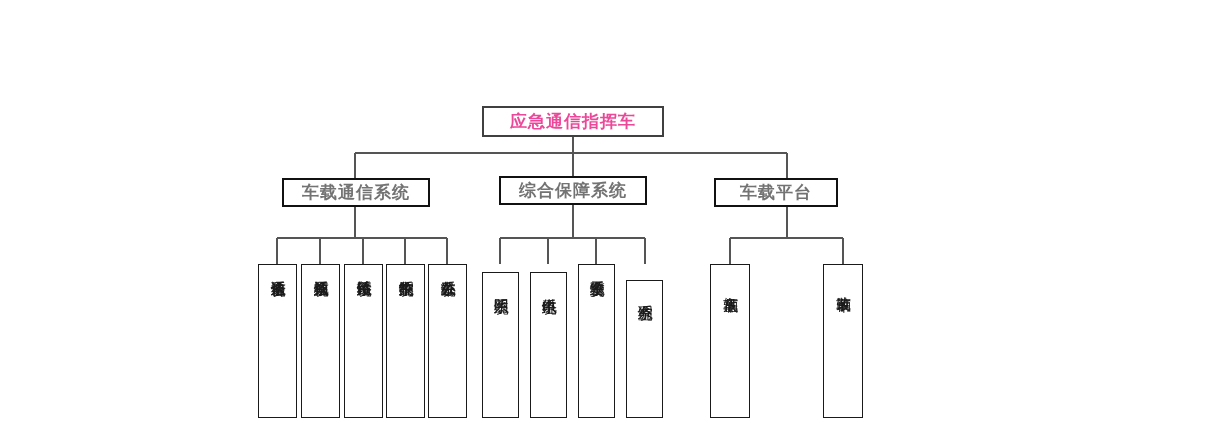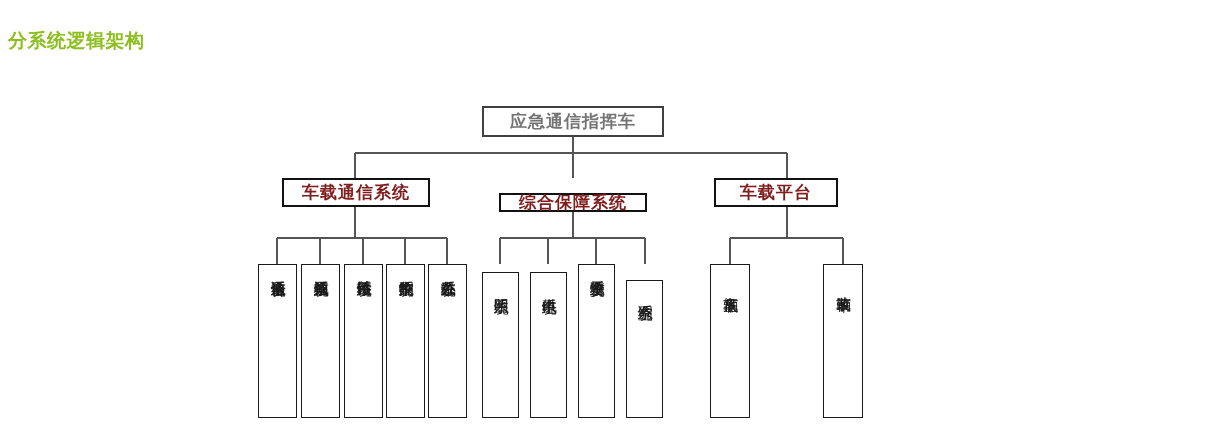--- a/index.html
+++ b/index.html
@@ -53,31 +53,31 @@
     background: #ffffff;
     display: flex;
     align-items: center;
     justify-content: center;
     text-align: center;
   }
 
   
   .node-root {
     border: 2px solid #404040;
-    color: #737373;
+    color: #ec4899;
     font-size: 17px;
     font-weight: bold;
     letter-spacing: 1px;
     line-height: 1;
   }
 
   
   .node-l1 {
     border: 2px solid #111111;
-    color: #7f1d1d;
+    color: #737373;
     font-size: 17px;
     font-weight: bold;
     letter-spacing: 1px;
     line-height: 1;
   }
 
   
   .node-leaf {
     border: 1.5px solid #1a1a1a;
     color: #1a1a1a;
@@ -93,21 +93,20 @@
     text-orientation: upright;
     white-space: nowrap;
     display: block;
   }
 </style>
 </head>
 <body>
 
 <div id="diagram-root">
 
-  <div class="page-title">分系统逻辑架构</div>
 
   <svg class="connectors" width="1222" height="442" viewBox="0 0 1222 442" xmlns="http://www.w3.org/2000/svg">
     <g stroke="#555555" stroke-width="1.3" fill="none" shape-rendering="crispEdges">
 
       <line x1="573" y1="137" x2="573" y2="153"></line>
 
       <line x1="355" y1="153" x2="787" y2="153"></line>
 
       <line x1="355" y1="153" x2="355" y2="178"></line>
       <line x1="573" y1="153" x2="573" y2="178"></line>
@@ -136,21 +135,21 @@
   </svg>
 
   <div class="node node-root" style="left:482px; top:106px; width:182px; height:31px;">
     <span>应急通信指挥车</span>
   </div>
 
   <div class="node node-l1" style="left:282px; top:178px; width:148px; height:29px;">
     <span>车载通信系统</span>
   </div>
 
-  <div class="node node-l1" style="left:499px; top:193px; width:148px; height:19px;">
+  <div class="node node-l1" style="left:499px; top:176px; width:148px; height:29px;">
     <span>综合保障系统</span>
   </div>
 
   <div class="node node-l1" style="left:714px; top:178px; width:124px; height:29px;">
     <span>车载平台</span>
   </div>
 
   <div class="node node-leaf" style="left:258px; top:264px; width:39px; height:154px;">
     <span class="vtext">语音通信系统</span>
   </div>

